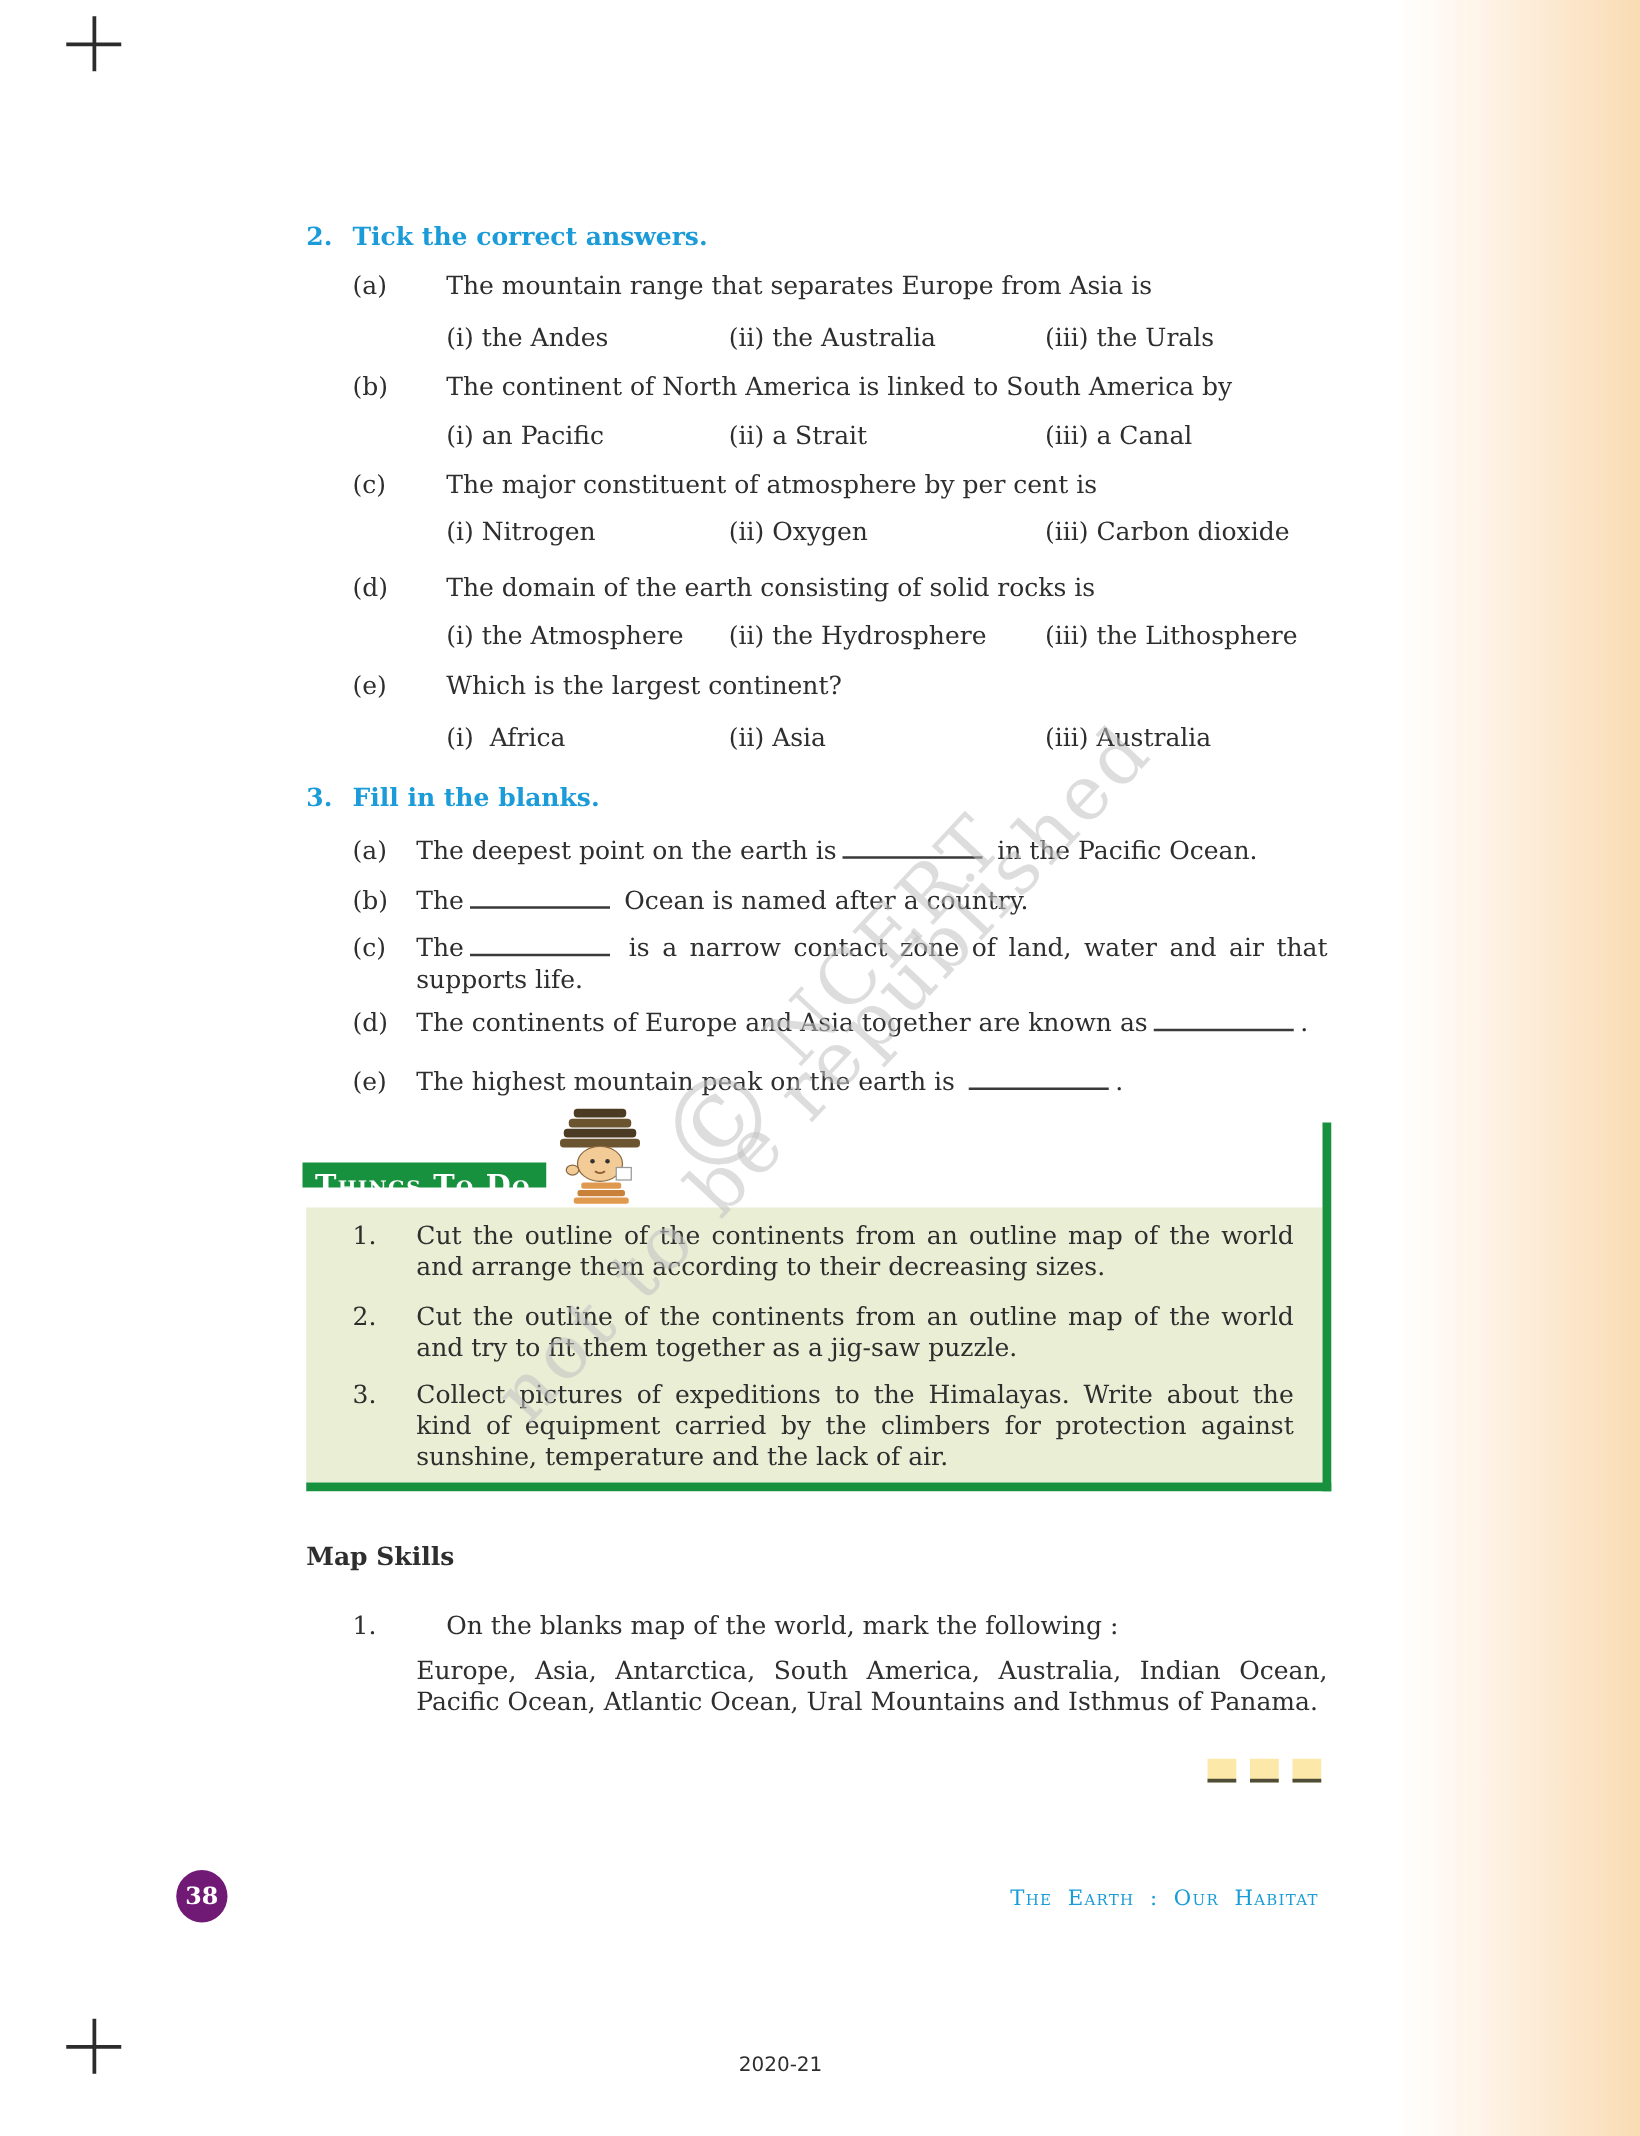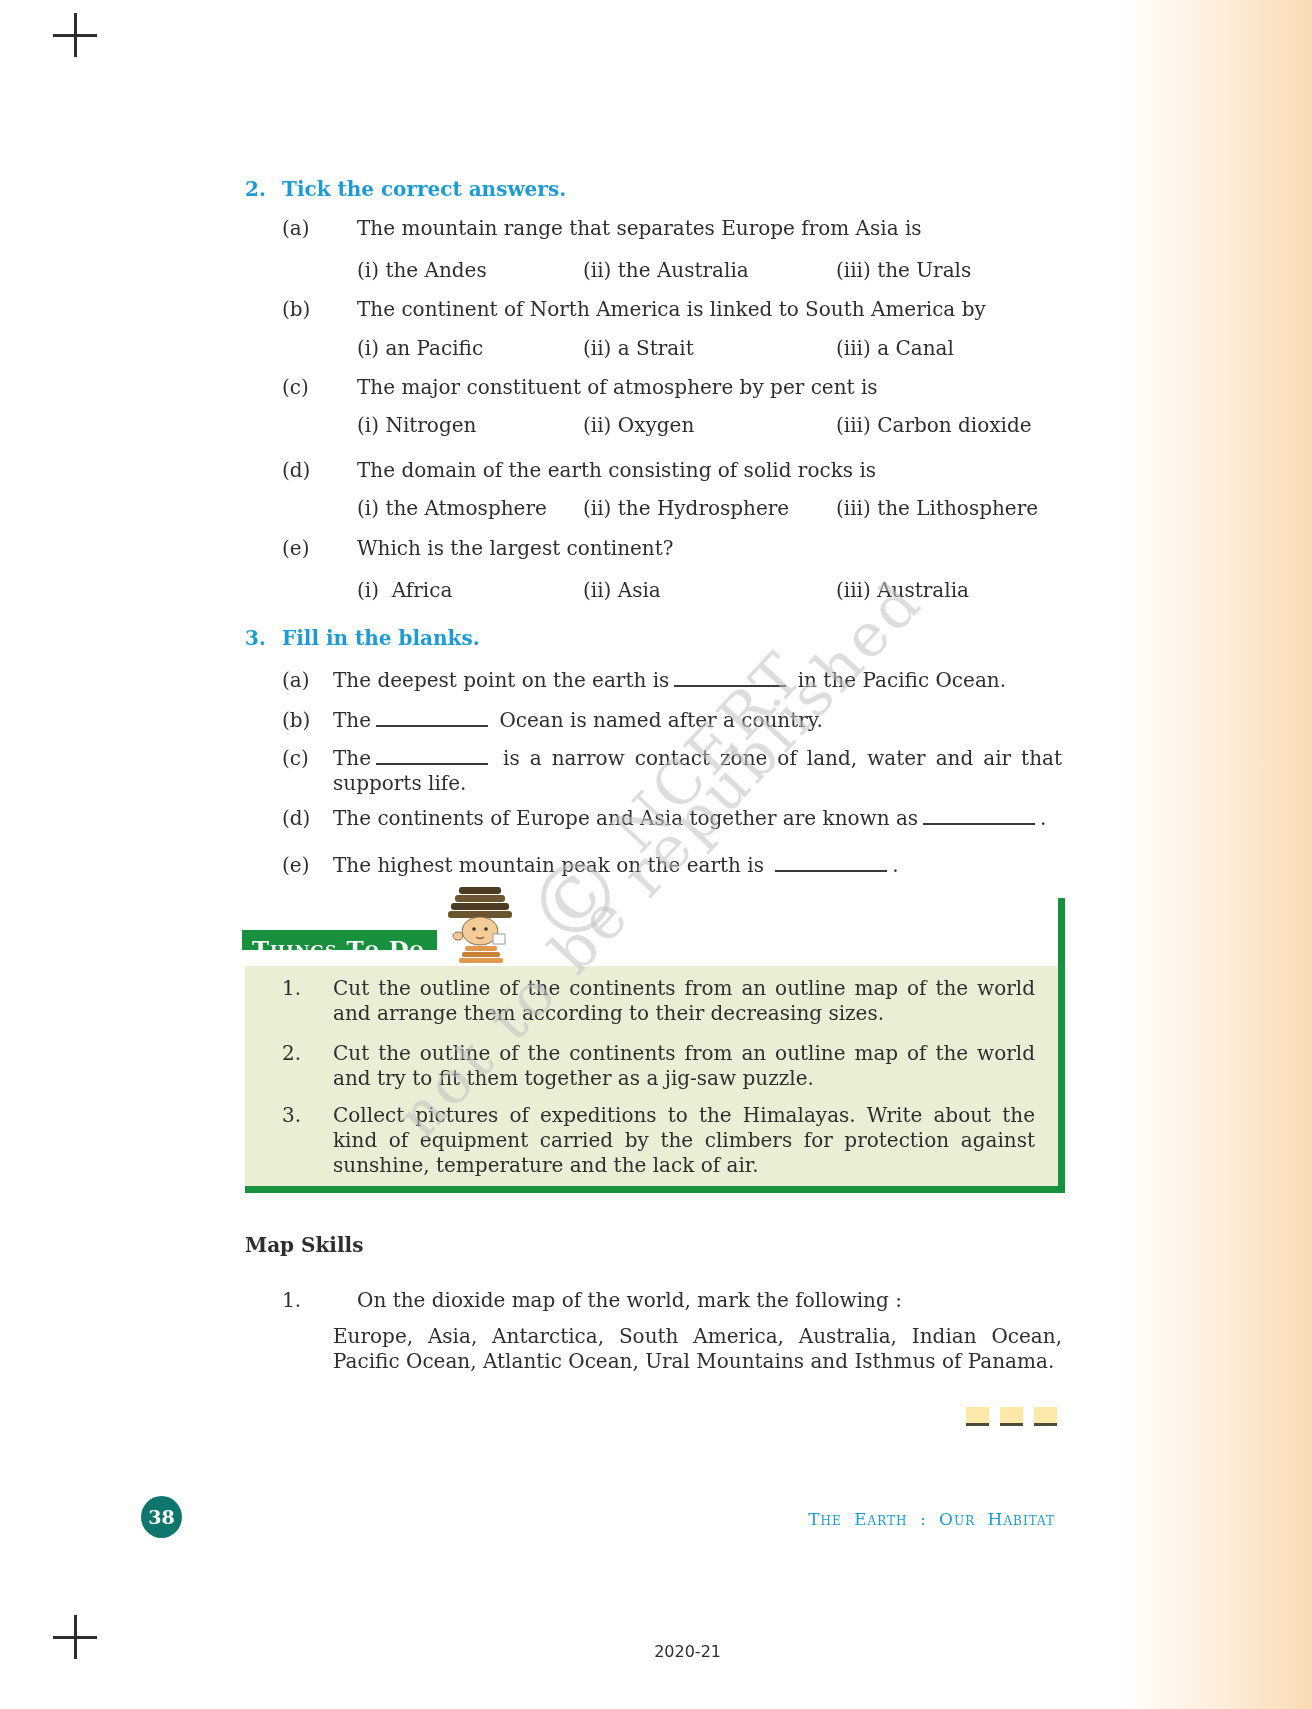--- a/index.html
+++ b/index.html
@@ -36,24 +36,24 @@
   .todo-box{position:absolute;left:0;top:966px;width:813px;height:220px;background:#e9eed5;}
   .todo-item{position:absolute;left:88px;width:702px;text-align:justify;line-height:25px;}
   .todo-item .lbl{position:absolute;left:-51px;}
   .box-border-right{position:absolute;left:813px;top:898px;width:7px;height:295px;background:#18913e;}
   .box-border-bottom{position:absolute;left:0;top:1186px;width:820px;height:7px;background:#18913e;}
   .bold-black{font-weight:bold;}
   
   .sq{position:absolute;top:1407px;width:23px;height:16px;background:#fce9a9;border-bottom:3px solid #4f4c39;}
   
   .page-circle{position:absolute;left:141px;top:1496px;width:41px;height:42px;border-radius:50%;
-    background:#0f766e;color:#fff;font-weight:bold;font-size:19px;text-align:center;line-height:42px;z-index:4;}
+    background:#701a75;color:#fff;font-weight:bold;font-size:19px;text-align:center;line-height:42px;z-index:4;}
   .running-footer{position:absolute;right:257px;top:1509px;color:#1b9cd8;font-size:17px;
     font-variant:small-caps;letter-spacing:1px;word-spacing:6px;}
-  .year{position:absolute;left:591px;top:1642px;width:130px;text-align:right;
+  .year{position:absolute;left:591px;top:1642px;width:130px;text-align:left;
     font-family:"DejaVu Sans", sans-serif;font-size:16px;color:#2e2e2e;}
 </style>
 </head>
 <body>
 
 <div class="page">
 
   <div class="edge-strip"></div>
 
   <div class="crop" style="left:53px;top:13px;">
@@ -178,21 +178,21 @@
       </div>
     </div>
     <div class="box-border-right"></div>
     <div class="box-border-bottom"></div>
 
     <div class="row" style="top:1233px;">
       <span class="c0 bold-black">Map Skills</span>
     </div>
     <div class="row" style="top:1288px;">
       <span class="c1">1.</span>
-      <span class="c2">On the dioxide map of the world, mark the following :</span>
+      <span class="c2">On the blanks map of the world, mark the following :</span>
     </div>
     <div class="para" style="top:1324px;">Europe, Asia, Antarctica, South America, Australia, Indian Ocean, Pacific Ocean, Atlantic Ocean, Ural Mountains and Isthmus of Panama.</div>
 
     <div class="sq" style="left:721px;"></div>
     <div class="sq" style="left:755px;"></div>
     <div class="sq" style="left:789px;"></div>
 
   </div>
 
   <div class="page-circle">38</div>

